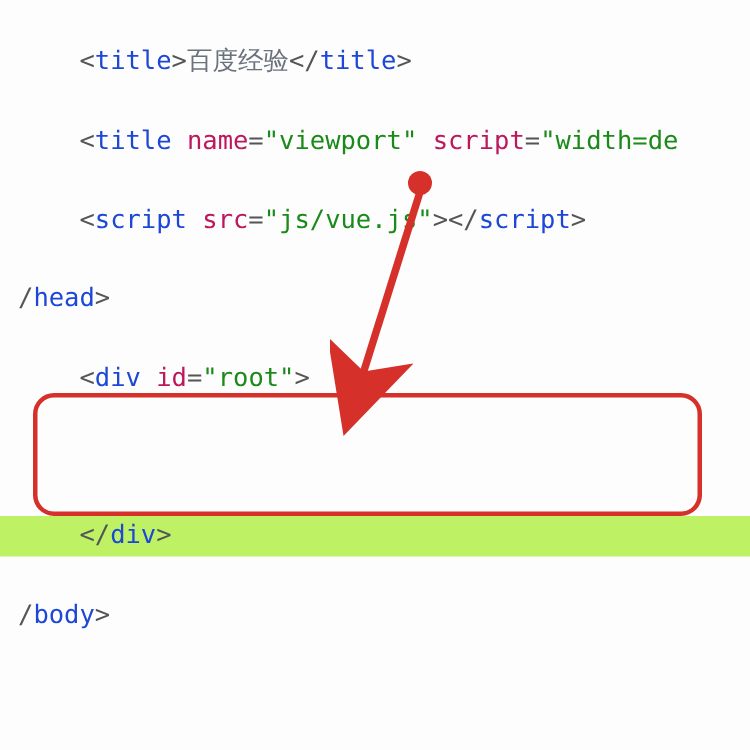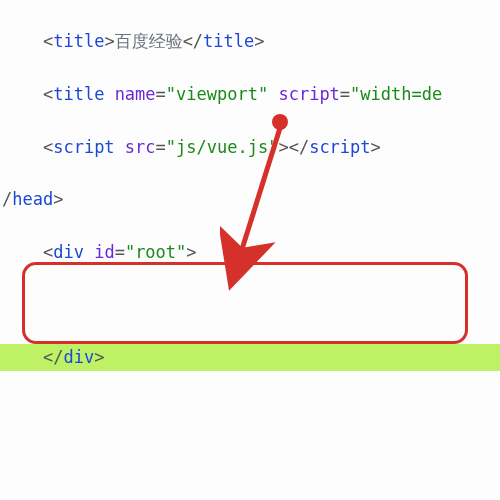--- a/index.html
+++ b/index.html
@@ -12,25 +12,25 @@
     overflow:hidden;
     position:relative;
   }
   .code{
     white-space:pre;
     position:relative;
     padding-top:2px;
   }
   .code span{white-space:pre}
   .t  {color:#1d47d6}   
-  .an {color:#6d28d9}   
+  .an {color:#be185d}   
   .av {color:#1a8a1a}   
   .p  {color:#555}   
   .cn {color:#6a737d}   
-  .line{display:block;padding-left:2px}
+  .line{display:block;padding-left:12px}
   .hl{background:#bef264}
   .box{
     position:absolute;
     left:22px;top:262px;
     width:440px;height:76px;
     border:3px solid #d6302a;
     border-radius:14px;
     pointer-events:none;
   }
   svg.arrow{
@@ -43,20 +43,21 @@
 <body>
 
 <div class="code">
 <span class="line"><span class="p">    &lt;</span><span class="t">title</span><span class="p">&gt;</span><span class="cn">百度经验</span><span class="p">&lt;/</span><span class="t">title</span><span class="p">&gt;</span></span>
 <span class="line"><span class="p">    &lt;</span><span class="t">title</span><span class="p"> </span><span class="an">name</span><span class="p">=</span><span class="av">"viewport"</span><span class="p"> </span><span class="an">script</span><span class="p">=</span><span class="av">"width=de</span></span>
 <span class="line"><span class="p">    &lt;</span><span class="t">script</span><span class="p"> </span><span class="an">src</span><span class="p">=</span><span class="av">"js/vue.js"</span><span class="p">&gt;&lt;/</span><span class="t">script</span><span class="p">&gt;</span></span>
 <span class="line"><span class="p">/</span><span class="t">head</span><span class="p">&gt;</span></span>
 <span class="line"><span class="p">    &lt;</span><span class="t">div</span><span class="p"> </span><span class="an">id</span><span class="p">=</span><span class="av">"root"</span><span class="p">&gt;</span></span>
 <span class="line"><span> </span></span>
 <span class="line hl"><span class="p">    &lt;/</span><span class="t">div</span><span class="p">&gt;</span></span>
+<span class="line"><span class="p">/</span><span class="t">body</span><span class="p">&gt;</span></span>
 
 
 
 
 
 
 
 </div>
 
 <div class="box"></div>

